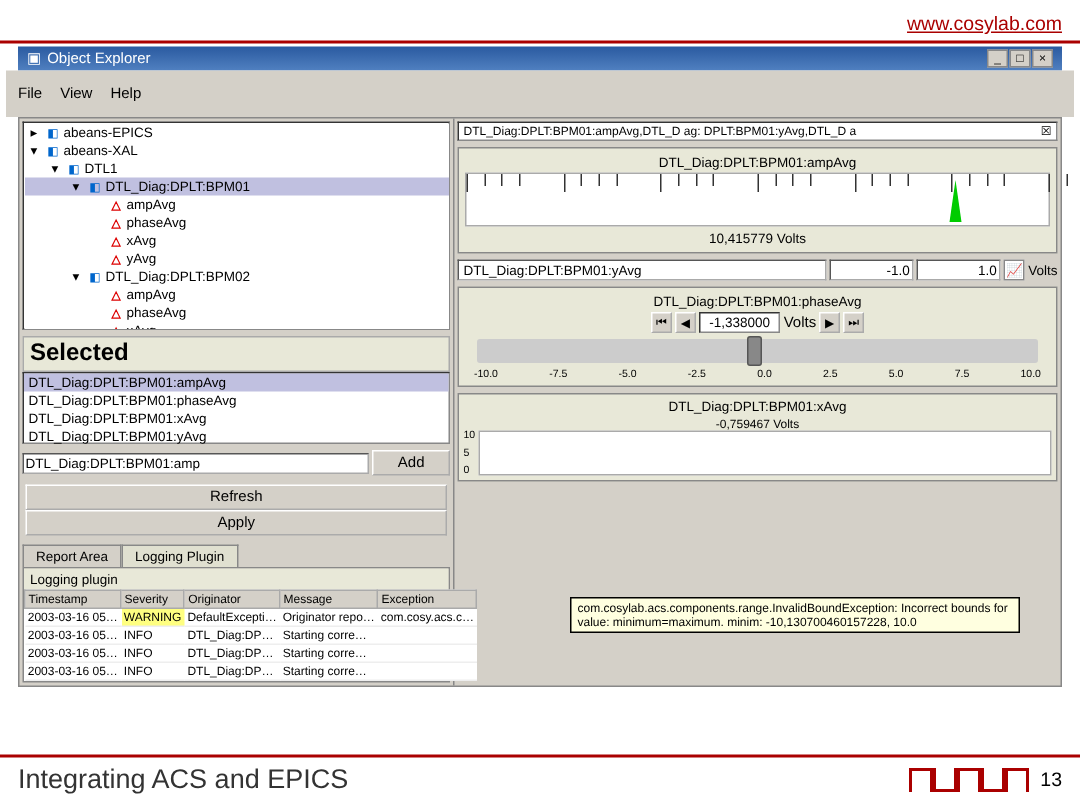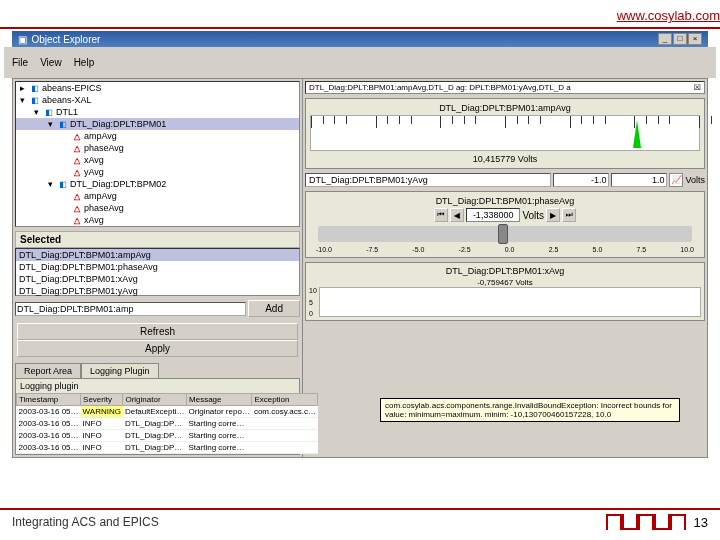--- a/index.html
+++ b/index.html
@@ -1,17 +1,17 @@
 <!DOCTYPE html>
 <html><head>
 <meta charset="utf-8">
 <style>
   * { box-sizing: border-box; margin: 0; padding: 0; }
   body { width: 720px; height: 540px; background: #fff; font-family: Arial, sans-serif; font-size: 10px; overflow: hidden; position: relative; }
-  .header { border-bottom: 2px solid #a00; padding: 8px 0 4px; text-align: right; }
+  .header { border-bottom: 2px solid #a00; padding: 8px 12px 4px; text-align: right; }
   .header a { color: #a00; text-decoration: underline; font-size: 13px; }
   .titlebar { background: linear-gradient(#2a5aa0,#5080c0); color: #fff; padding: 2px 6px; display: flex; align-items: center; justify-content: space-between; margin: 2px 12px 0; }
   .titlebar-left { display: flex; align-items: center; gap: 4px; }
   .wctrl { display: flex; gap: 1px; }
   .wctrl span { width: 14px; height: 12px; background: #d4d0c8; border: 1px solid #888; font-size: 8px; text-align: center; line-height: 10px; color: #000; }
   .menubar { background: #d4d0c8; padding: 10px 8px; margin: 0 4px; display: flex; gap: 12px; }
   .menubar span { font-size: 10px; }
   .main { display: flex; margin: 0 12px; height: 380px; background: #d4d0c8; border: 1px solid #888; }
   .left { width: 290px; border-right: 1px solid #888; display: flex; flex-direction: column; }
   .right { flex: 1; display: flex; flex-direction: column; }
@@ -19,21 +19,21 @@
   .nav-head-icons { display: flex; gap: 2px; }
   .nav-head-icons span { font-size: 10px; }
   .tree { background: #fff; border: 1px inset #888; margin: 2px; height: 170px; overflow: auto; font-size: 9px; }
   .tree-row { padding: 1px 2px; display: flex; align-items: center; gap: 2px; white-space: nowrap; }
   .tree-row.sel { background: #c0c0e0; }
   .tri { width: 8px; display: inline-block; }
   .ico { width: 10px; height: 10px; display: inline-flex; align-items: center; justify-content: center; font-size: 8px; }
   .ico.A { color: #d00; font-weight: bold; }
   .ico.C { color: #06c; }
   .selected-box { margin: 2px; }
-  .sel-head { background: #e8e8d8; padding: 2px 4px; font-weight: bold; font-size: 10px; border: 1px solid #aaa; }
+  .sel-head { background: #e8e8d8; padding: 2px 4px; font-weight: bold; font-size: 16px; border: 1px solid #aaa; }
   .sel-list { background: #fff; border: 1px inset #888; height: 48px; font-size: 9px; }
   .sel-list div { padding: 1px 3px; }
   .sel-list div.hl { background: #c0c0e0; }
   .textrow { display: flex; gap: 2px; margin: 2px; align-items: center; }
   .textrow input { flex: 1; font-size: 9px; padding: 1px; border: 1px inset #aaa; }
   .btn { background: #d4d0c8; border: 1px outset #fff; padding: 2px 16px; font-size: 10px; cursor: pointer; }
   .btns { display: flex; justify-content: space-around; padding: 4px; flex-direction: column; }
   .tabs { display: flex; margin: 2px 2px 0; }
   .tab { background: #d4d0c8; border: 1px solid #888; border-bottom: none; padding: 2px 8px; font-size: 9px; }
   .tab.active { background: #e0e0d0; }
@@ -61,21 +61,21 @@
   .slider-ctrl .arr { width: 14px; height: 14px; background: #d4d0c8; border: 1px outset #fff; display: flex; align-items: center; justify-content: center; font-size: 8px; }
   .slider-ctrl .val { background: #fff; border: 1px inset #888; padding: 1px 6px; font-size: 9px; }
   .slider-track { height: 16px; background: #ccc; margin: 4px 8px; position: relative; border-radius: 2px; }
   .slider-thumb { position: absolute; top: -2px; left: 48%; width: 10px; height: 20px; background: #888; border: 1px solid #555; border-radius: 2px; }
   .slider-labels { display: flex; justify-content: space-between; font-size: 7px; margin: 0 6px; }
   .chart-box { background: #e8e8d8; border: 1px solid #888; margin: 2px; padding: 3px; }
   .chart { background: #fff; border: 1px solid #aaa; height: 30px; position: relative; }
   .chart-label { text-align: center; font-size: 8px; }
   .tooltip { position: absolute; background: #ffffe0; border: 1px solid #000; padding: 2px 4px; font-size: 8px; right: 40px; bottom: 118px; max-width: 300px; z-index: 10; }
   .footer { position: absolute; bottom: 6px; left: 0; right: 0; border-top: 2px solid #a00; padding: 4px 12px; display: flex; justify-content: space-between; align-items: center; }
-  .footer-left { font-size: 12px; color: #333; }
+  .footer-left { font-size: 18px; color: #333; }
   .wave { display: flex; align-items: center; gap: 0; }
   .wave span { width: 16px; height: 16px; border: 2px solid #a00; border-bottom: none; }
   .wave span:nth-child(even) { border-top: none; border-bottom: 2px solid #a00; }
   .pagenum { font-size: 13px; margin-left: 8px; }
 </style>
 </head>
 <body>
 
 <div class="header"><a>www.cosylab.com</a></div>
 

